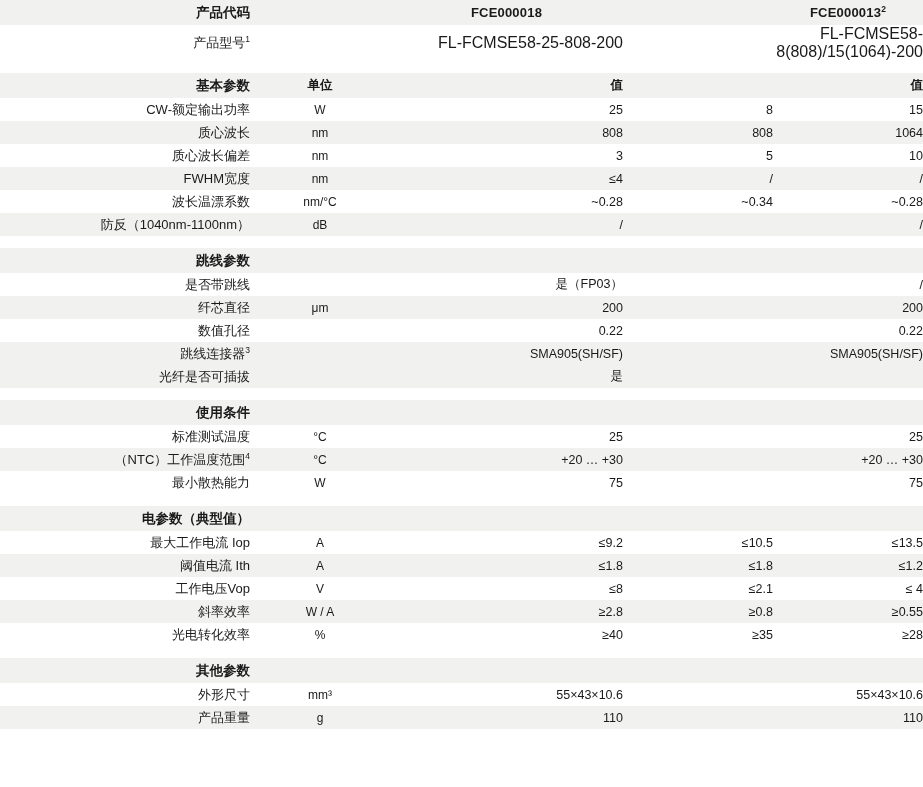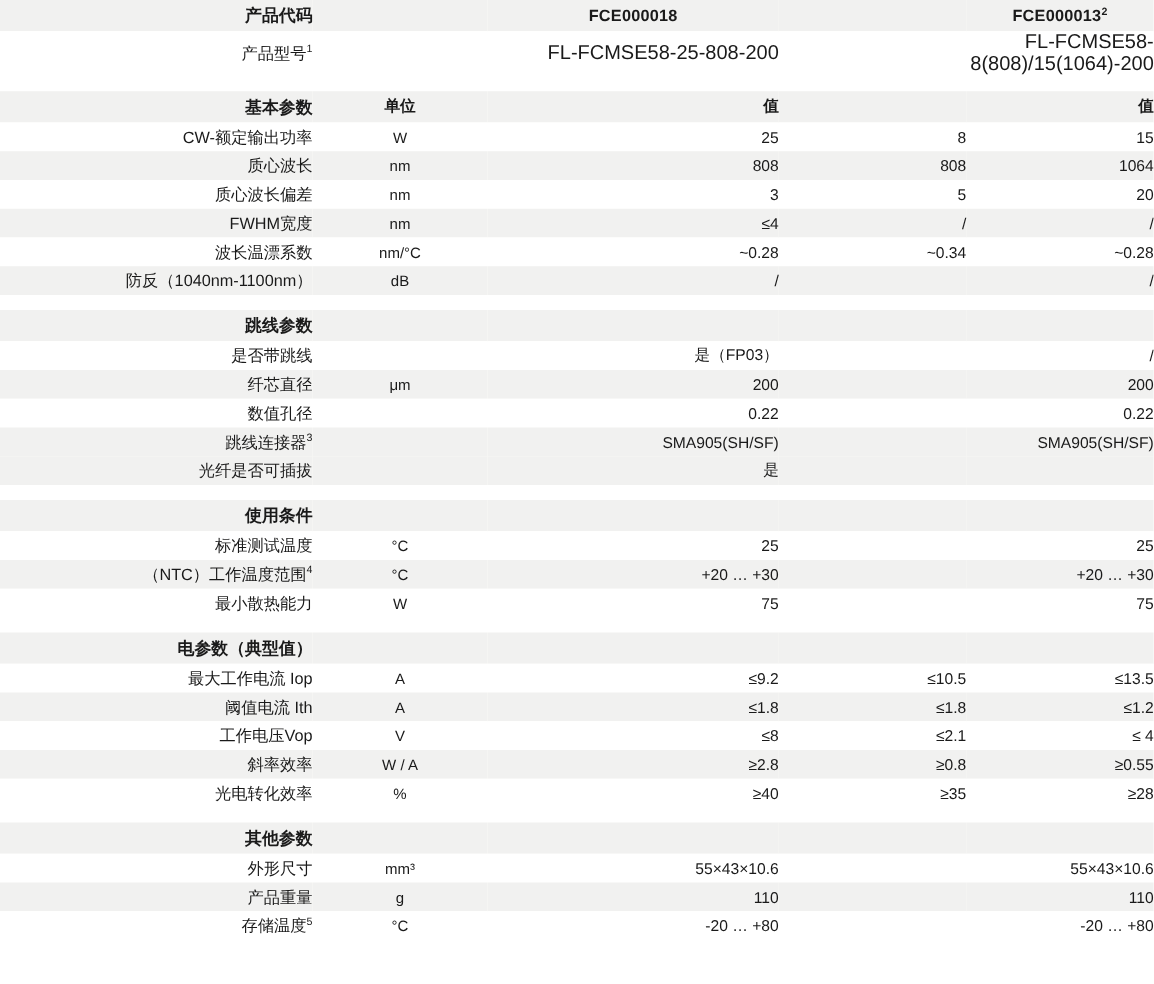--- a/index.html
+++ b/index.html
@@ -141,21 +141,21 @@
         <td class="cell-unit">nm</td>
         <td class="cell-val">808</td>
         <td class="cell-val">808</td>
         <td class="cell-val">1064</td>
       </tr>
       <tr class="row white">
         <td class="cell-label">质心波长偏差</td>
         <td class="cell-unit">nm</td>
         <td class="cell-val">3</td>
         <td class="cell-val">5</td>
-        <td class="cell-val">20</td>
+        <td class="cell-val">10</td>
       </tr>
       <tr class="row shade">
         <td class="cell-label">FWHM宽度</td>
         <td class="cell-unit">nm</td>
         <td class="cell-val">≤4</td>
         <td class="cell-val">/</td>
         <td class="cell-val">/</td>
       </tr>
       <tr class="row white">
         <td class="cell-label">波长温漂系数</td>
@@ -309,21 +309,14 @@
         <td class="cell-val"></td>
         <td class="cell-val">55×43×10.6</td>
       </tr>
       <tr class="row shade">
         <td class="cell-label">产品重量</td>
         <td class="cell-unit">g</td>
         <td class="cell-val">110</td>
         <td class="cell-val"></td>
         <td class="cell-val">110</td>
       </tr>
-      <tr class="row white">
-        <td class="cell-label">存储温度<sup>5</sup></td>
-        <td class="cell-unit">°C</td>
-        <td class="cell-val">-20 … +80</td>
-        <td class="cell-val"></td>
-        <td class="cell-val">-20 … +80</td>
-      </tr>
     </tbody>
 </table>
 
 </body></html>

